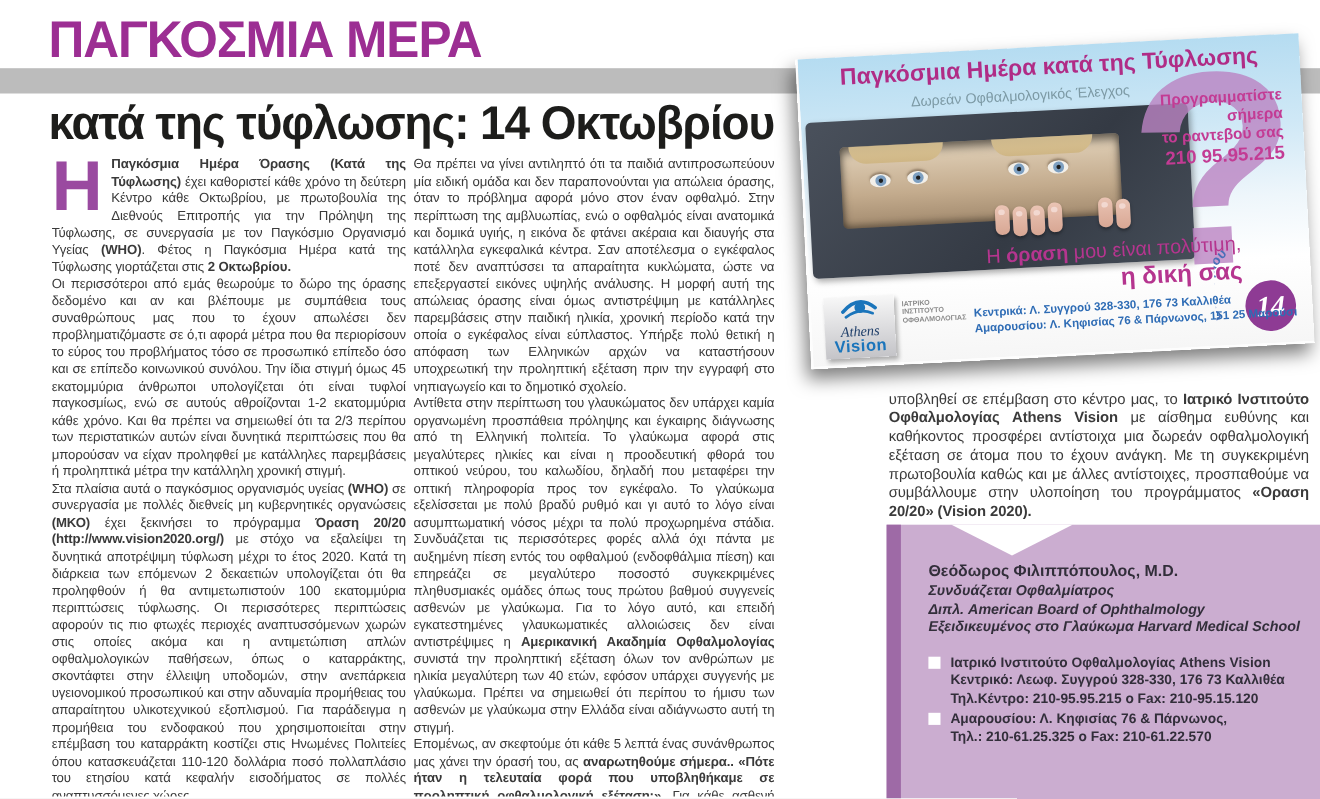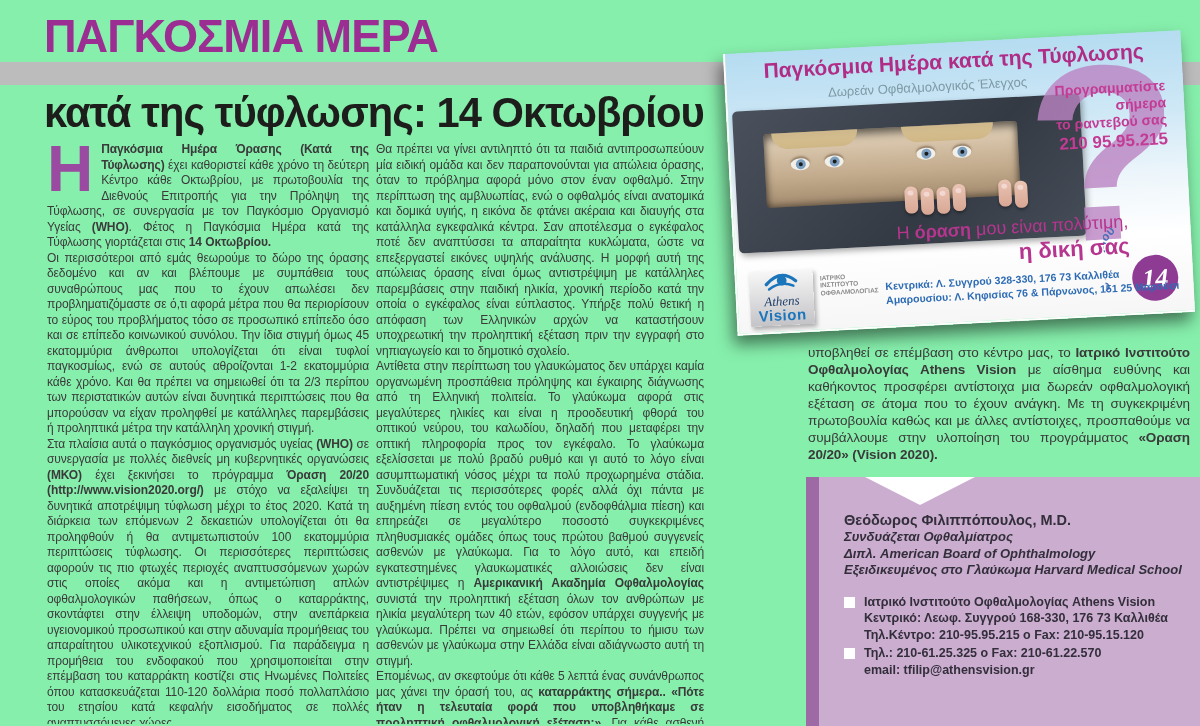--- a/index.html
+++ b/index.html
@@ -1,32 +1,32 @@
 <!DOCTYPE html>
 <html lang="el"><head>
 <meta charset="utf-8">
 <style>
   * { margin:0; padding:0; box-sizing:border-box; }
   body { background:#e9e9e9; font-family:"Liberation Sans", sans-serif; }
-  .page { position:relative; width:1200px; height:726px; background:#86efac; overflow:hidden; margin:0 auto; }
+  .page { position:relative; width:1200px; height:726px; background:#ffffff; overflow:hidden; margin:0 auto; }
 
   
   .headline-top { position:absolute; left:44px; top:8px; font-size:47px; font-weight:bold;
                   color:#9c2e93; letter-spacing:-1px; transform:scaleX(.96); transform-origin:left; }
   .graybar { position:absolute; left:0; top:62px; width:1200px; height:23px; background:#bcbcbc; z-index:0; }
   .headline-bottom { position:absolute; left:44px; top:88px; font-size:43px; font-weight:bold;
                      color:#1d1d1b; letter-spacing:-1px; transform:scaleX(.97); transform-origin:left; }
 
   
   .col { position:absolute; color:#3a3a3a; font-size:12px; line-height:15.5px;
          text-align:justify; letter-spacing:-.1px; overflow:hidden; }
   .col p { margin:0; }
   .col1 { left:47px;  top:142px; width:322px; height:582px; }
   .col2 { left:376px; top:142px; width:328px; height:582px; }
-  .col3 { left:808px; top:344px; width:382px; height:126px; font-size:13.5px; line-height:17px; }
+  .col3 { left:808px; top:354px; width:382px; height:126px; font-size:13.5px; line-height:17px; }
   .dropcap { float:left; font-size:64px; line-height:50px; font-weight:bold; color:#9a4aa0;
              padding:2px 8px 0 0; }
 
   
   .card { position:absolute; left:730px; top:42px; width:458px; height:282px; z-index:2;
           transform:rotate(-3deg);
           background:linear-gradient(180deg,#b5dcf1 0%,#cfe8f6 28%,#eef6fb 52%,#ffffff 72%,#f6f6f6 100%);
           box-shadow:-4px 9px 16px rgba(0,0,0,.5); border-left:2px solid #fdfdfd; border-bottom:2px solid #fdfdfd; }
   .card-title { position:absolute; top:7px; left:0; width:100%; text-align:center;
                 font-size:21px; font-weight:bold; color:#b02c86; }
@@ -88,30 +88,30 @@
 
 <div class="page">
 
   <div class="headline-top">ΠΑΓΚΟΣΜΙΑ ΜΕΡΑ</div>
   <div class="graybar"></div>
   <div class="headline-bottom">κατά της τύφλωσης: 14 Οκτωβρίου</div>
 
   <div class="col col1">
     <span class="dropcap">Η</span>
     <div>
-        <p><b>Παγκόσμια Ημέρα Όρασης (Κατά της Τύφλωσης)</b><span> έχει καθοριστεί κάθε χρόνο τη δεύτερη Κέντρο κάθε Οκτωβρίου, με πρωτοβουλία της Διεθνούς Επιτροπής για την Πρόληψη της Τύφλωσης, σε συνεργασία με τον Παγκόσμιο Οργανισμό Υγείας </span><b>(WHO)</b><span>. Φέτος η Παγκόσμια Ημέρα κατά της Τύφλωσης γιορτάζεται στις </span><b>14 Οκτωβρίου.</b></p>
+        <p><b>Παγκόσμια Ημέρα Όρασης (Κατά της Τύφλωσης)</b><span> έχει καθοριστεί κάθε χρόνο τη δεύτερη Κέντρο κάθε Οκτωβρίου, με πρωτοβουλία της Διεθνούς Επιτροπής για την Πρόληψη της Τύφλωσης, σε συνεργασία με τον Παγκόσμιο Οργανισμό Υγείας </span><b>(WHO)</b><span>. Φέτος η Παγκόσμια Ημέρα κατά της Τύφλωσης γιορτάζεται στις </span><b>2 Οκτωβρίου.</b></p>
         <p><span>Οι περισσότεροι από εμάς θεωρούμε το δώρο της όρασης δεδομένο και αν και βλέπουμε με συμπάθεια τους συναθρώπους μας που το έχουν απωλέσει δεν προβληματιζόμαστε σε ό,τι αφορά μέτρα που θα περιορίσουν το εύρος του προβλήματος τόσο σε προσωπικό επίπεδο όσο και σε επίπεδο κοινωνικού συνόλου. Την ίδια στιγμή όμως 45 εκατομμύρια άνθρωποι υπολογίζεται ότι είναι τυφλοί παγκοσμίως, ενώ σε αυτούς αθροίζονται 1-2 εκατομμύρια κάθε χρόνο. Και θα πρέπει να σημειωθεί ότι τα 2/3 περίπου των περιστατικών αυτών είναι δυνητικά περιπτώσεις που θα μπορούσαν να είχαν προληφθεί με κατάλληλες παρεμβάσεις ή προληπτικά μέτρα την κατάλληλη χρονική στιγμή.</span></p>
         <p><span>Στα πλαίσια αυτά ο παγκόσμιος οργανισμός υγείας </span><b>(WHO)</b><span> σε συνεργασία με πολλές διεθνείς μη κυβερνητικές οργανώσεις </span><b>(ΜΚΟ)</b><span> έχει ξεκινήσει το πρόγραμμα </span><b>Όραση 20/20 (http://www.vision2020.org/)</b><span> με στόχο να εξαλείψει τη δυνητικά αποτρέψιμη τύφλωση μέχρι το έτος 2020. Κατά τη διάρκεια των επόμενων 2 δεκαετιών υπολογίζεται ότι θα προληφθούν ή θα αντιμετωπιστούν 100 εκατομμύρια περιπτώσεις τύφλωσης. Οι περισσότερες περιπτώσεις αφορούν τις πιο φτωχές περιοχές αναπτυσσόμενων χωρών στις οποίες ακόμα και η αντιμετώπιση απλών οφθαλμολογικών παθήσεων, όπως ο καταρράκτης, σκοντάφτει στην έλλειψη υποδομών, στην ανεπάρκεια υγειονομικού προσωπικού και στην αδυναμία προμήθειας του απαραίτητου υλικοτεχνικού εξοπλισμού. Για παράδειγμα η προμήθεια του ενδοφακού που χρησιμοποιείται στην επέμβαση του καταρράκτη κοστίζει στις Ηνωμένες Πολιτείες όπου κατασκευάζεται 110-120 δολλάρια ποσό πολλαπλάσιο του ετησίου κατά κεφαλήν εισοδήματος σε πολλές αναπτυσσόμενες χώρες.</span></p>
       </div>
   </div>
   <div class="col col2">
     <div>
         <p><span>Θα πρέπει να γίνει αντιληπτό ότι τα παιδιά αντιπροσωπεύουν μία ειδική ομάδα και δεν παραπονούνται για απώλεια όρασης, όταν το πρόβλημα αφορά μόνο στον έναν οφθαλμό. Στην περίπτωση της αμβλυωπίας, ενώ ο οφθαλμός είναι ανατομικά και δομικά υγιής, η εικόνα δε φτάνει ακέραια και διαυγής στα κατάλληλα εγκεφαλικά κέντρα. Σαν αποτέλεσμα ο εγκέφαλος ποτέ δεν αναπτύσσει τα απαραίτητα κυκλώματα, ώστε να επεξεργαστεί εικόνες υψηλής ανάλυσης. Η μορφή αυτή της απώλειας όρασης είναι όμως αντιστρέψιμη με κατάλληλες παρεμβάσεις στην παιδική ηλικία, χρονική περίοδο κατά την οποία ο εγκέφαλος είναι εύπλαστος. Υπήρξε πολύ θετική η απόφαση των Ελληνικών αρχών να καταστήσουν υποχρεωτική την προληπτική εξέταση πριν την εγγραφή στο νηπιαγωγείο και το δημοτικό σχολείο.</span></p>
         <p><span>Αντίθετα στην περίπτωση του γλαυκώματος δεν υπάρχει καμία οργανωμένη προσπάθεια πρόληψης και έγκαιρης διάγνωσης από τη Ελληνική πολιτεία. Το γλαύκωμα αφορά στις μεγαλύτερες ηλικίες και είναι η προοδευτική φθορά του οπτικού νεύρου, του καλωδίου, δηλαδή που μεταφέρει την οπτική πληροφορία προς τον εγκέφαλο. Το γλαύκωμα εξελίσσεται με πολύ βραδύ ρυθμό και γι αυτό το λόγο είναι ασυμπτωματική νόσος μέχρι τα πολύ προχωρημένα στάδια. Συνδυάζεται τις περισσότερες φορές αλλά όχι πάντα με αυξημένη πίεση εντός του οφθαλμού (ενδοφθάλμια πίεση) και επηρεάζει σε μεγαλύτερο ποσοστό συγκεκριμένες πληθυσμιακές ομάδες όπως τους πρώτου βαθμού συγγενείς ασθενών με γλαύκωμα. Για το λόγο αυτό, και επειδή εγκατεστημένες γλαυκωματικές αλλοιώσεις δεν είναι αντιστρέψιμες η </span><b>Αμερικανική Ακαδημία Οφθαλμολογίας</b><span> συνιστά την προληπτική εξέταση όλων τον ανθρώπων με ηλικία μεγαλύτερη των 40 ετών, εφόσον υπάρχει συγγενής με γλαύκωμα. Πρέπει να σημειωθεί ότι περίπου το ήμισυ των ασθενών με γλαύκωμα στην Ελλάδα είναι αδιάγνωστο αυτή τη στιγμή.</span></p>
-        <p><span>Επομένως, αν σκεφτούμε ότι κάθε 5 λεπτά ένας συνάνθρωπος μας χάνει την όρασή του, ας </span><b>καταρράκτης σήμερα..</b><span> </span><b>«Πότε ήταν η τελευταία φορά που υποβληθήκαμε σε προληπτική οφθαλμολογική εξέταση;».</b><span> Για κάθε ασθενή που έχει ήδη</span></p>
+        <p><span>Επομένως, αν σκεφτούμε ότι κάθε 5 λεπτά ένας συνάνθρωπος μας χάνει την όρασή του, ας </span><b>αναρωτηθούμε σήμερα..</b><span> </span><b>«Πότε ήταν η τελευταία φορά που υποβληθήκαμε σε προληπτική οφθαλμολογική εξέταση;».</b><span> Για κάθε ασθενή που έχει ήδη</span></p>
       </div>
   </div>
   <div class="col col3">
     <div>
         <p><span>υποβληθεί σε επέμβαση στο κέντρο μας,  το </span><b>Ιατρικό Ινστιτούτο Οφθαλμολογίας Athens Vision</b><span> με αίσθημα ευθύνης και καθήκοντος προσφέρει αντίστοιχα μια δωρεάν οφθαλμολογική εξέταση σε άτομα που το έχουν ανάγκη. Με τη συγκεκριμένη πρωτοβουλία καθώς και με άλλες αντίστοιχες, προσπαθούμε να συμβάλλουμε στην υλοποίηση του προγράμματος </span><b>«Οραση 20/20» (Vision 2020).</b></p>
       </div>
   </div>
 
   <div class="card">
     <div class="card-title">Παγκόσμια Ημέρα κατά της Τύφλωσης</div>
@@ -220,28 +220,28 @@
       <div class="doctor-titles">
           <div>Συνδυάζεται Οφθαλμίατρος</div>
           <div>Διπλ. American Board of Ophthalmology</div>
           <div>Εξειδικευμένος στο Γλαύκωμα Harvard Medical School</div>
         </div>
       <div class="locations">
         <div class="loc">
           <div class="bullet"></div>
           <div class="lines">
               <div>Ιατρικό Ινστιτούτο Οφθαλμολογίας Athens Vision</div>
-              <div>Κεντρικό: Λεωφ. Συγγρού 168-330, 176 73 Καλλιθέα</div>
+              <div>Κεντρικό: Λεωφ. Συγγρού 328-330, 176 73 Καλλιθέα</div>
               <div>Τηλ.Κέντρο: 210-95.95.215 ο Fax: 210-95.15.120</div>
             </div>
         </div>
         <div class="loc">
           <div class="bullet"></div>
           <div class="lines">
+              <div>Αμαρουσίου: Λ. Κηφισίας 76 &amp; Πάρνωνος,</div>
               <div>Τηλ.: 210-61.25.325 ο Fax: 210-61.22.570</div>
-              <div>email: tfilip@athensvision.gr</div>
             </div>
         </div>
       </div>
     </div>
   </div>
 
 </div>
 
 </body></html>

